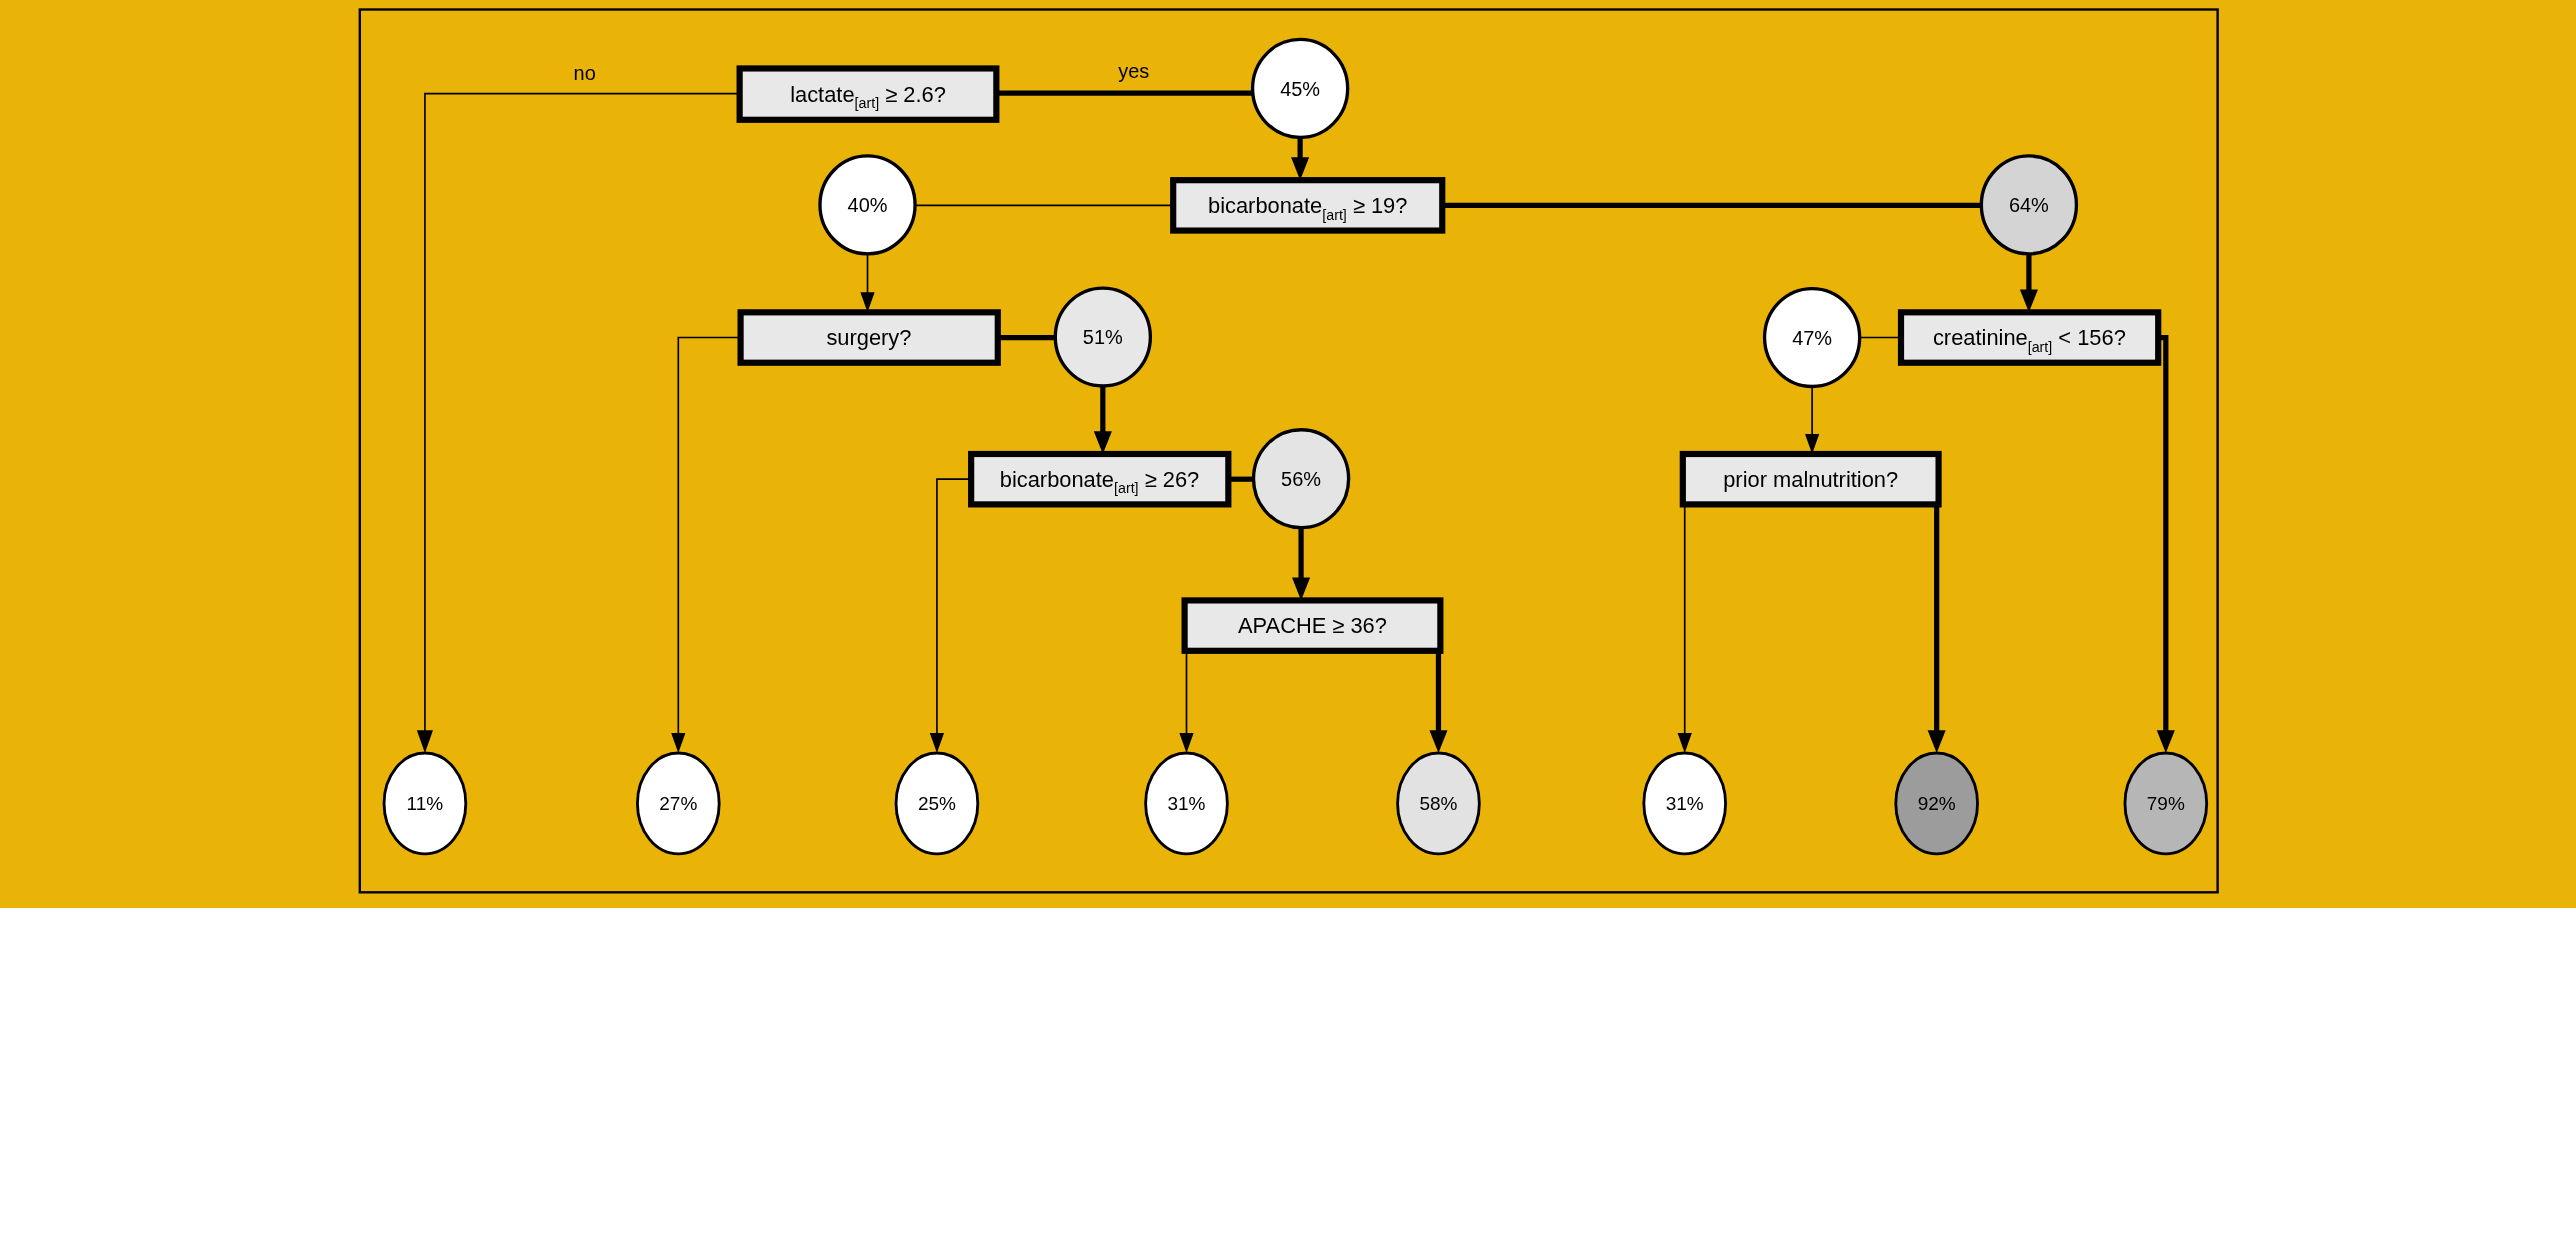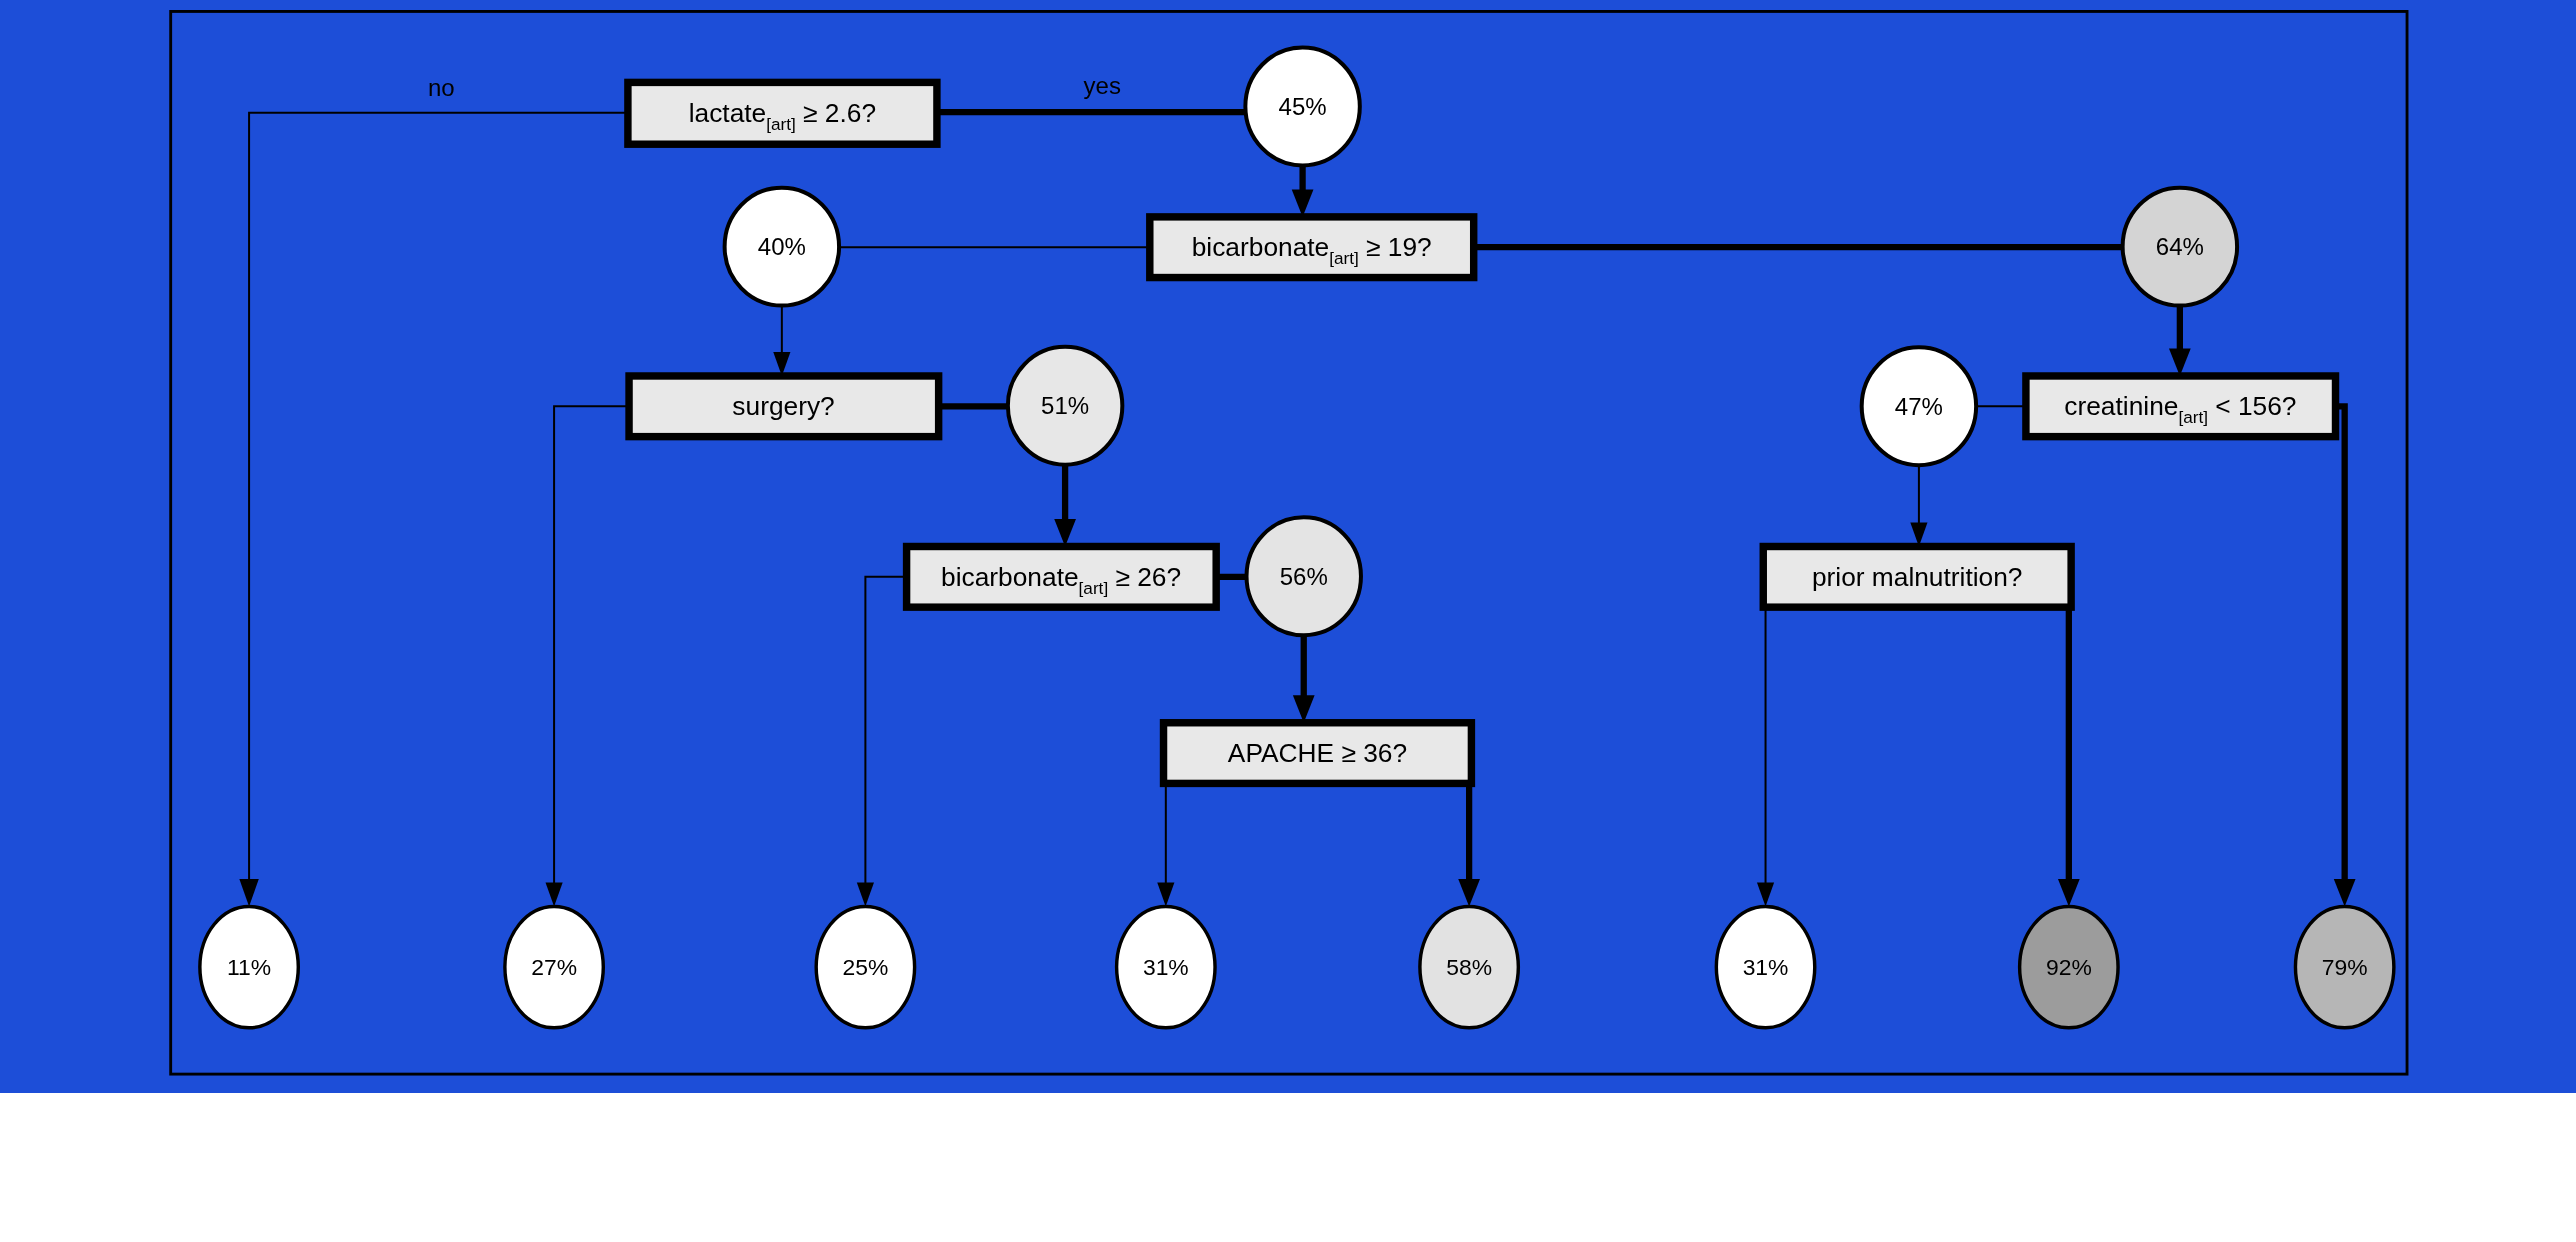--- a/index.html
+++ b/index.html
@@ -1,16 +1,16 @@
 <!DOCTYPE html>
 <html style="font-size:10.4px"><head>
 <meta charset="utf-8">
 <style>
   html,body{margin:0;padding:0;background:#ffffff;}
-  .stage{position:relative;width:2576px;height:1093px;background:#1d4ed8;overflow:hidden;}
+  .stage{position:relative;width:2576px;height:908px;background:#eab308;overflow:hidden;}
   .stage svg{position:absolute;left:0;top:0;width:100%;height:100%;
              font-family:"Liberation Sans", sans-serif;}
   .frame{fill:none;stroke:#000;stroke-width:5;}
   .edge-thin{stroke:#000;stroke-width:3.5;fill:none;}
   .edge-thick{stroke:#000;stroke-width:11;fill:none;}
   .arrow{fill:#000;stroke:none;}
   .qbox{stroke:#000;stroke-width:13;}
   .pnode{stroke:#000;stroke-width:7;}
   .pleaf{stroke:#000;stroke-width:6;}
   text{fill:#000;}

